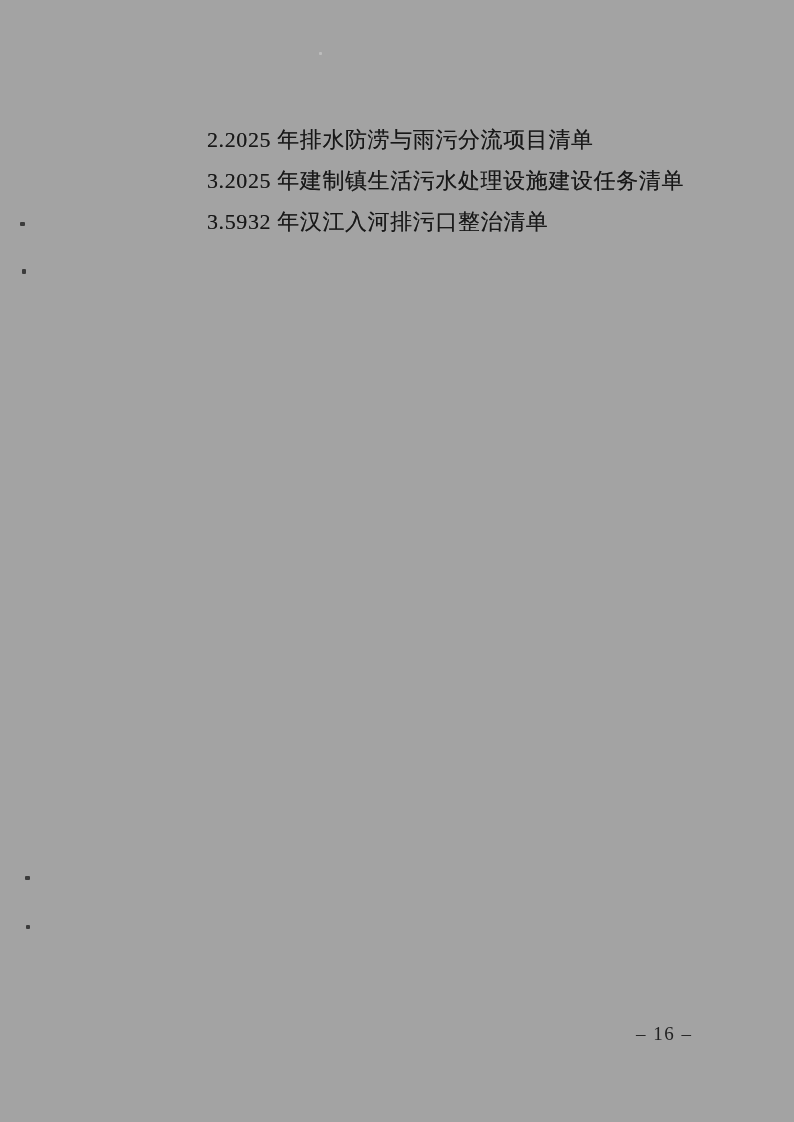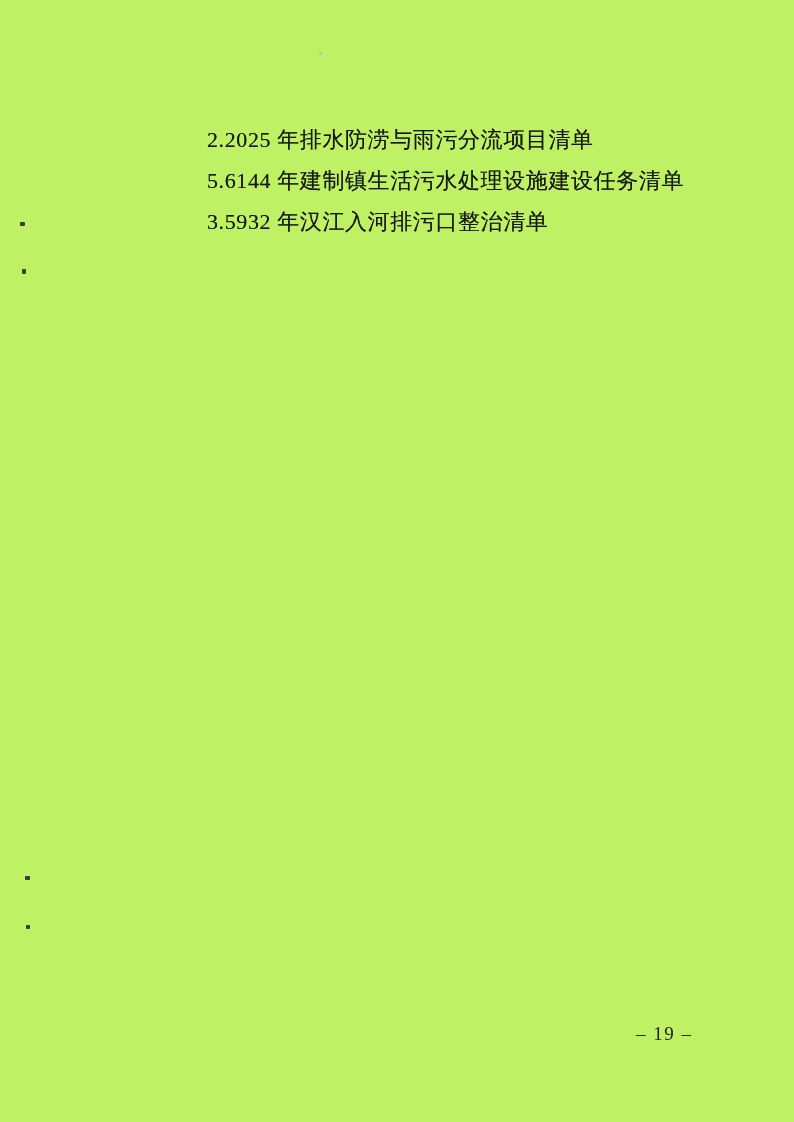--- a/index.html
+++ b/index.html
@@ -5,21 +5,21 @@
   html, body {
     margin: 0;
     padding: 0;
     background: #e8e8e8;
   }
   .page {
     position: relative;
     width: 794px;
     height: 1122px;
     margin: 0 auto;
-    background: #bef264;
+    background: #a3a3a3;
     overflow: hidden;
     font-family: "Liberation Serif", "DejaVu Serif", serif;
     color: #1b1b1b;
   }
   .attachment-list {
     position: absolute;
     left: 207px;
     top: 119px;
   }
   .list-item {
@@ -49,25 +49,25 @@
     background: #bcbcbc;
   }
 </style>
 </head>
 <body>
 
 <div class="page">
 
   <div class="attachment-list">
     <div class="list-item">2.2025 年排水防涝与雨污分流项目清单</div>
-    <div class="list-item">5.6144 年建制镇生活污水处理设施建设任务清单</div>
+    <div class="list-item">3.2025 年建制镇生活污水处理设施建设任务清单</div>
     <div class="list-item">3.5932 年汉江入河排污口整治清单</div>
   </div>
 
-  <div class="page-number">– 19 –</div>
+  <div class="page-number">– 16 –</div>
 
   <div class="speck" style="left:20px; top:222px; width:5px; height:4px;"></div>
   <div class="speck" style="left:22px; top:269px; width:4px; height:5px;"></div>
   <div class="speck" style="left:25px; top:876px; width:5px; height:4px;"></div>
   <div class="speck" style="left:26px; top:925px; width:4px; height:4px;"></div>
   <div class="speck faint" style="left:319px; top:52px; width:3px; height:3px;"></div>
 
 </div>
 
 </body></html>

